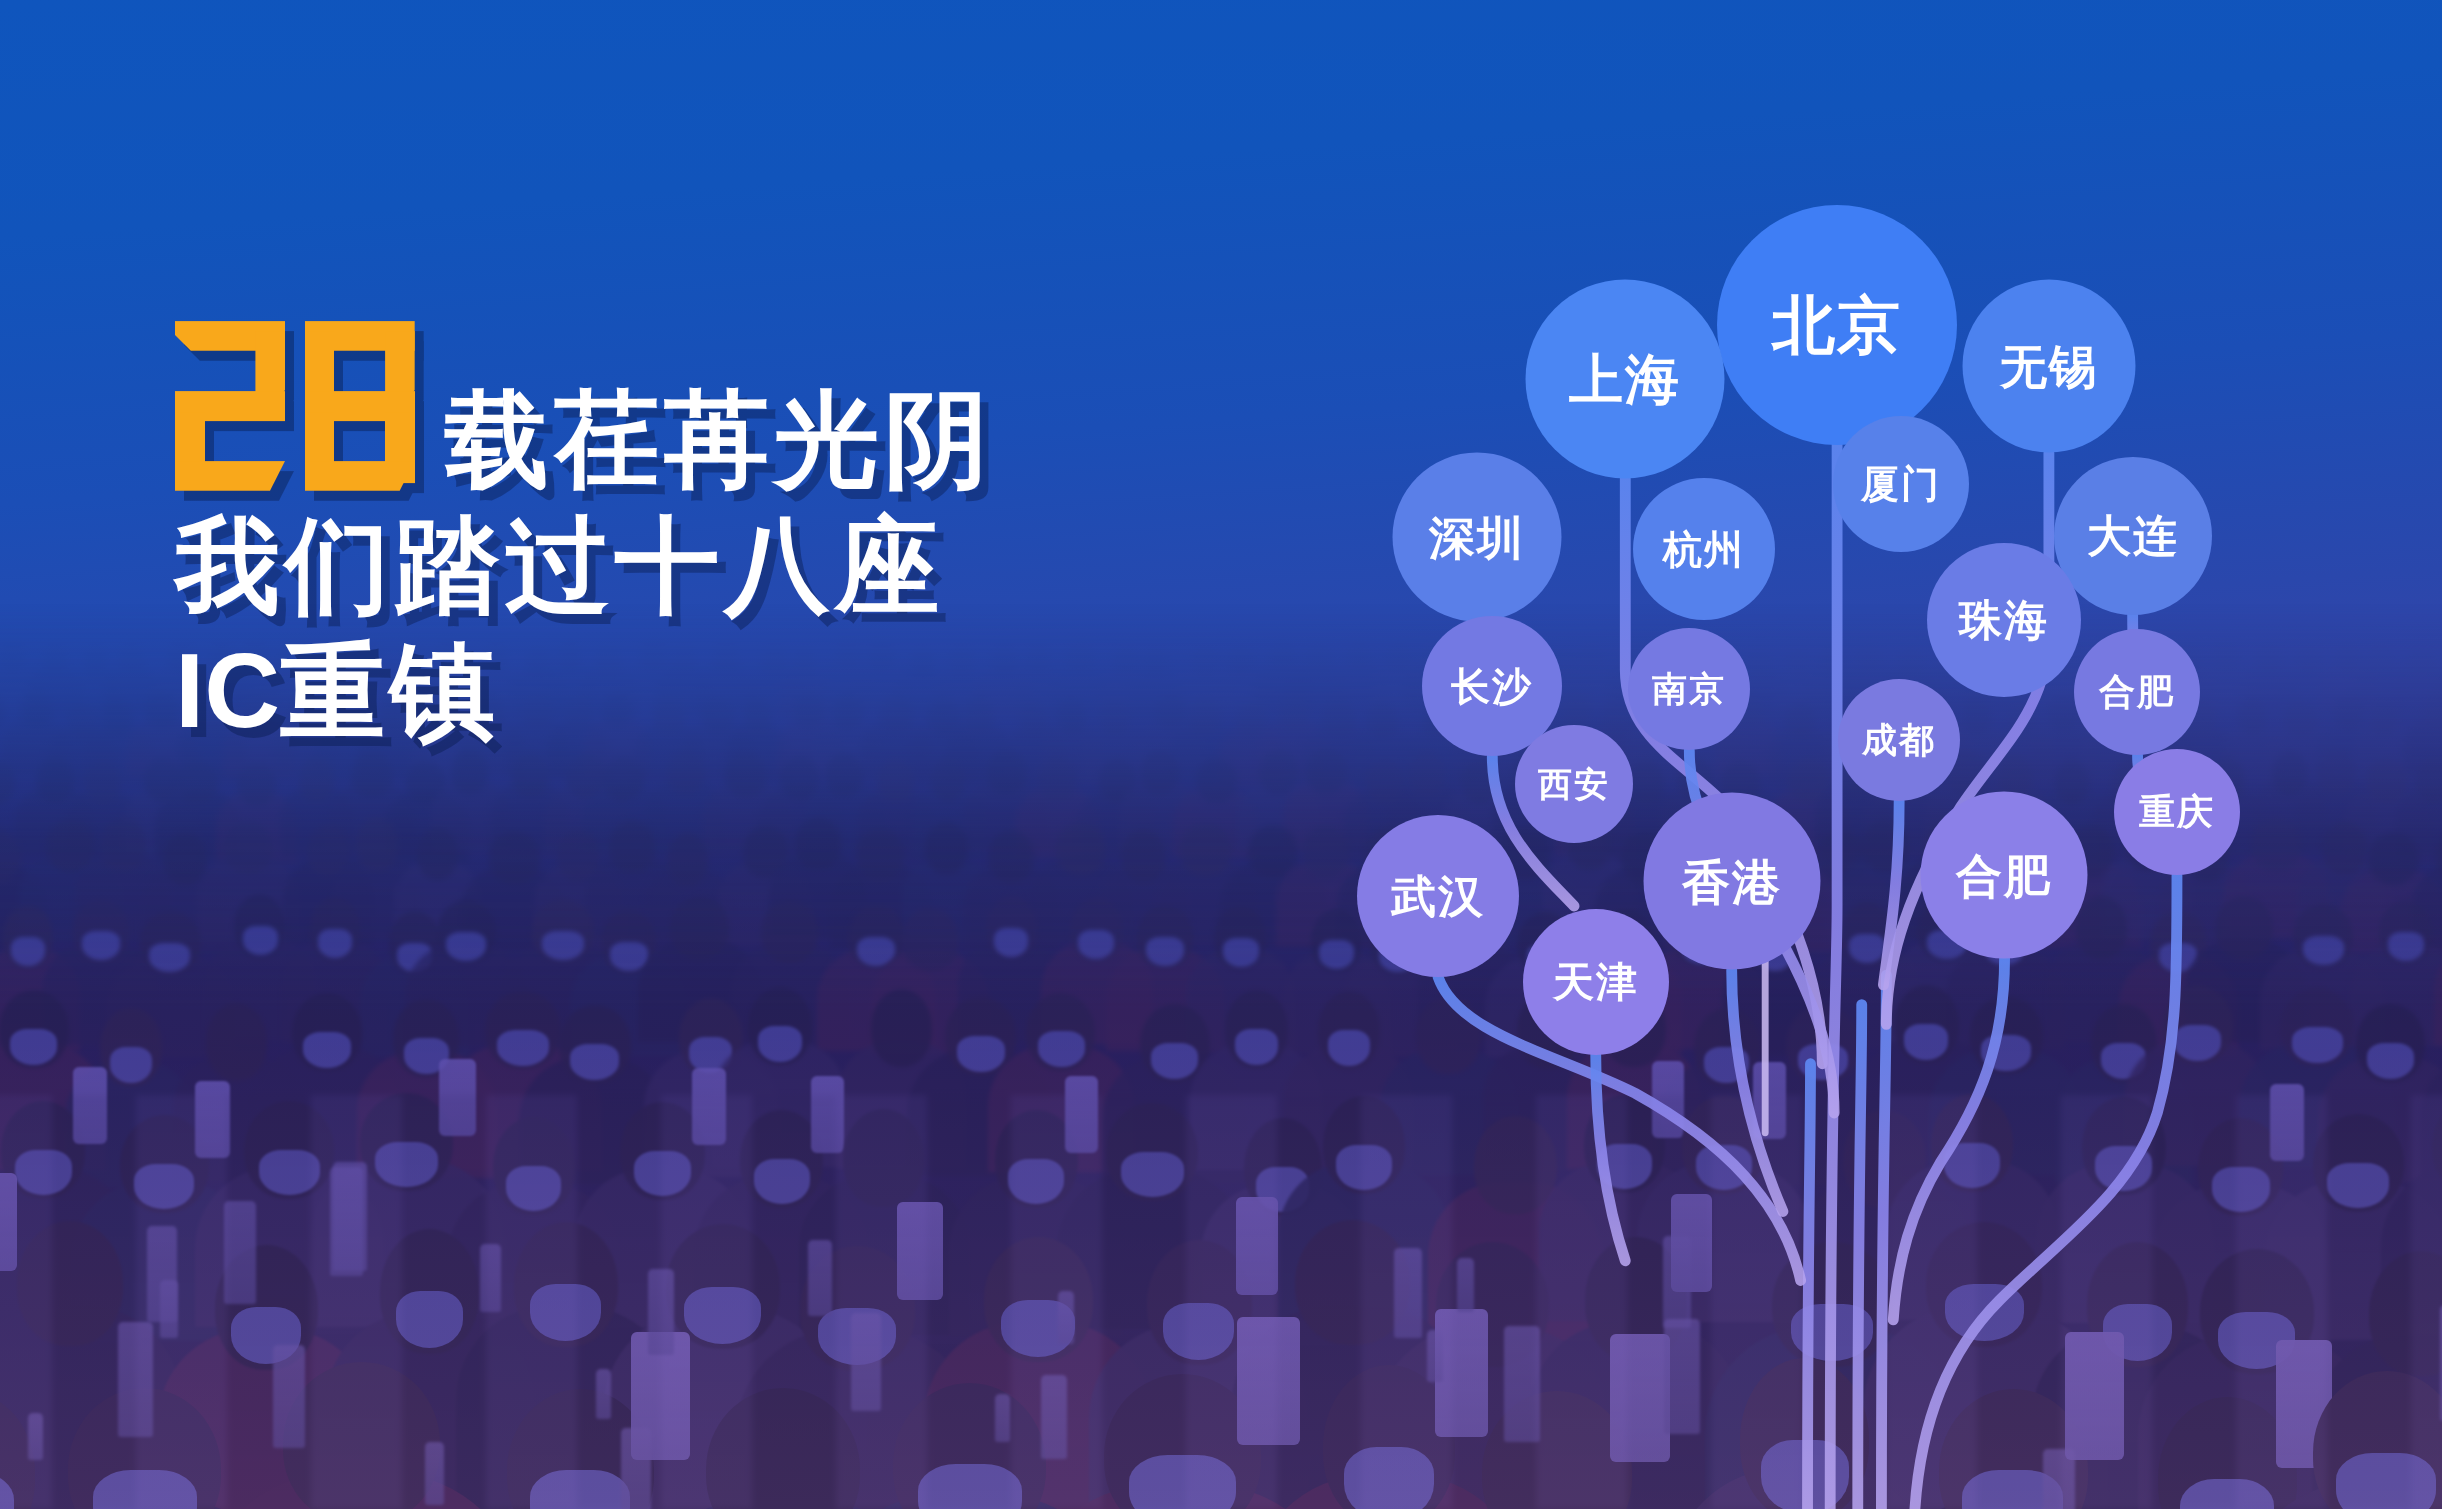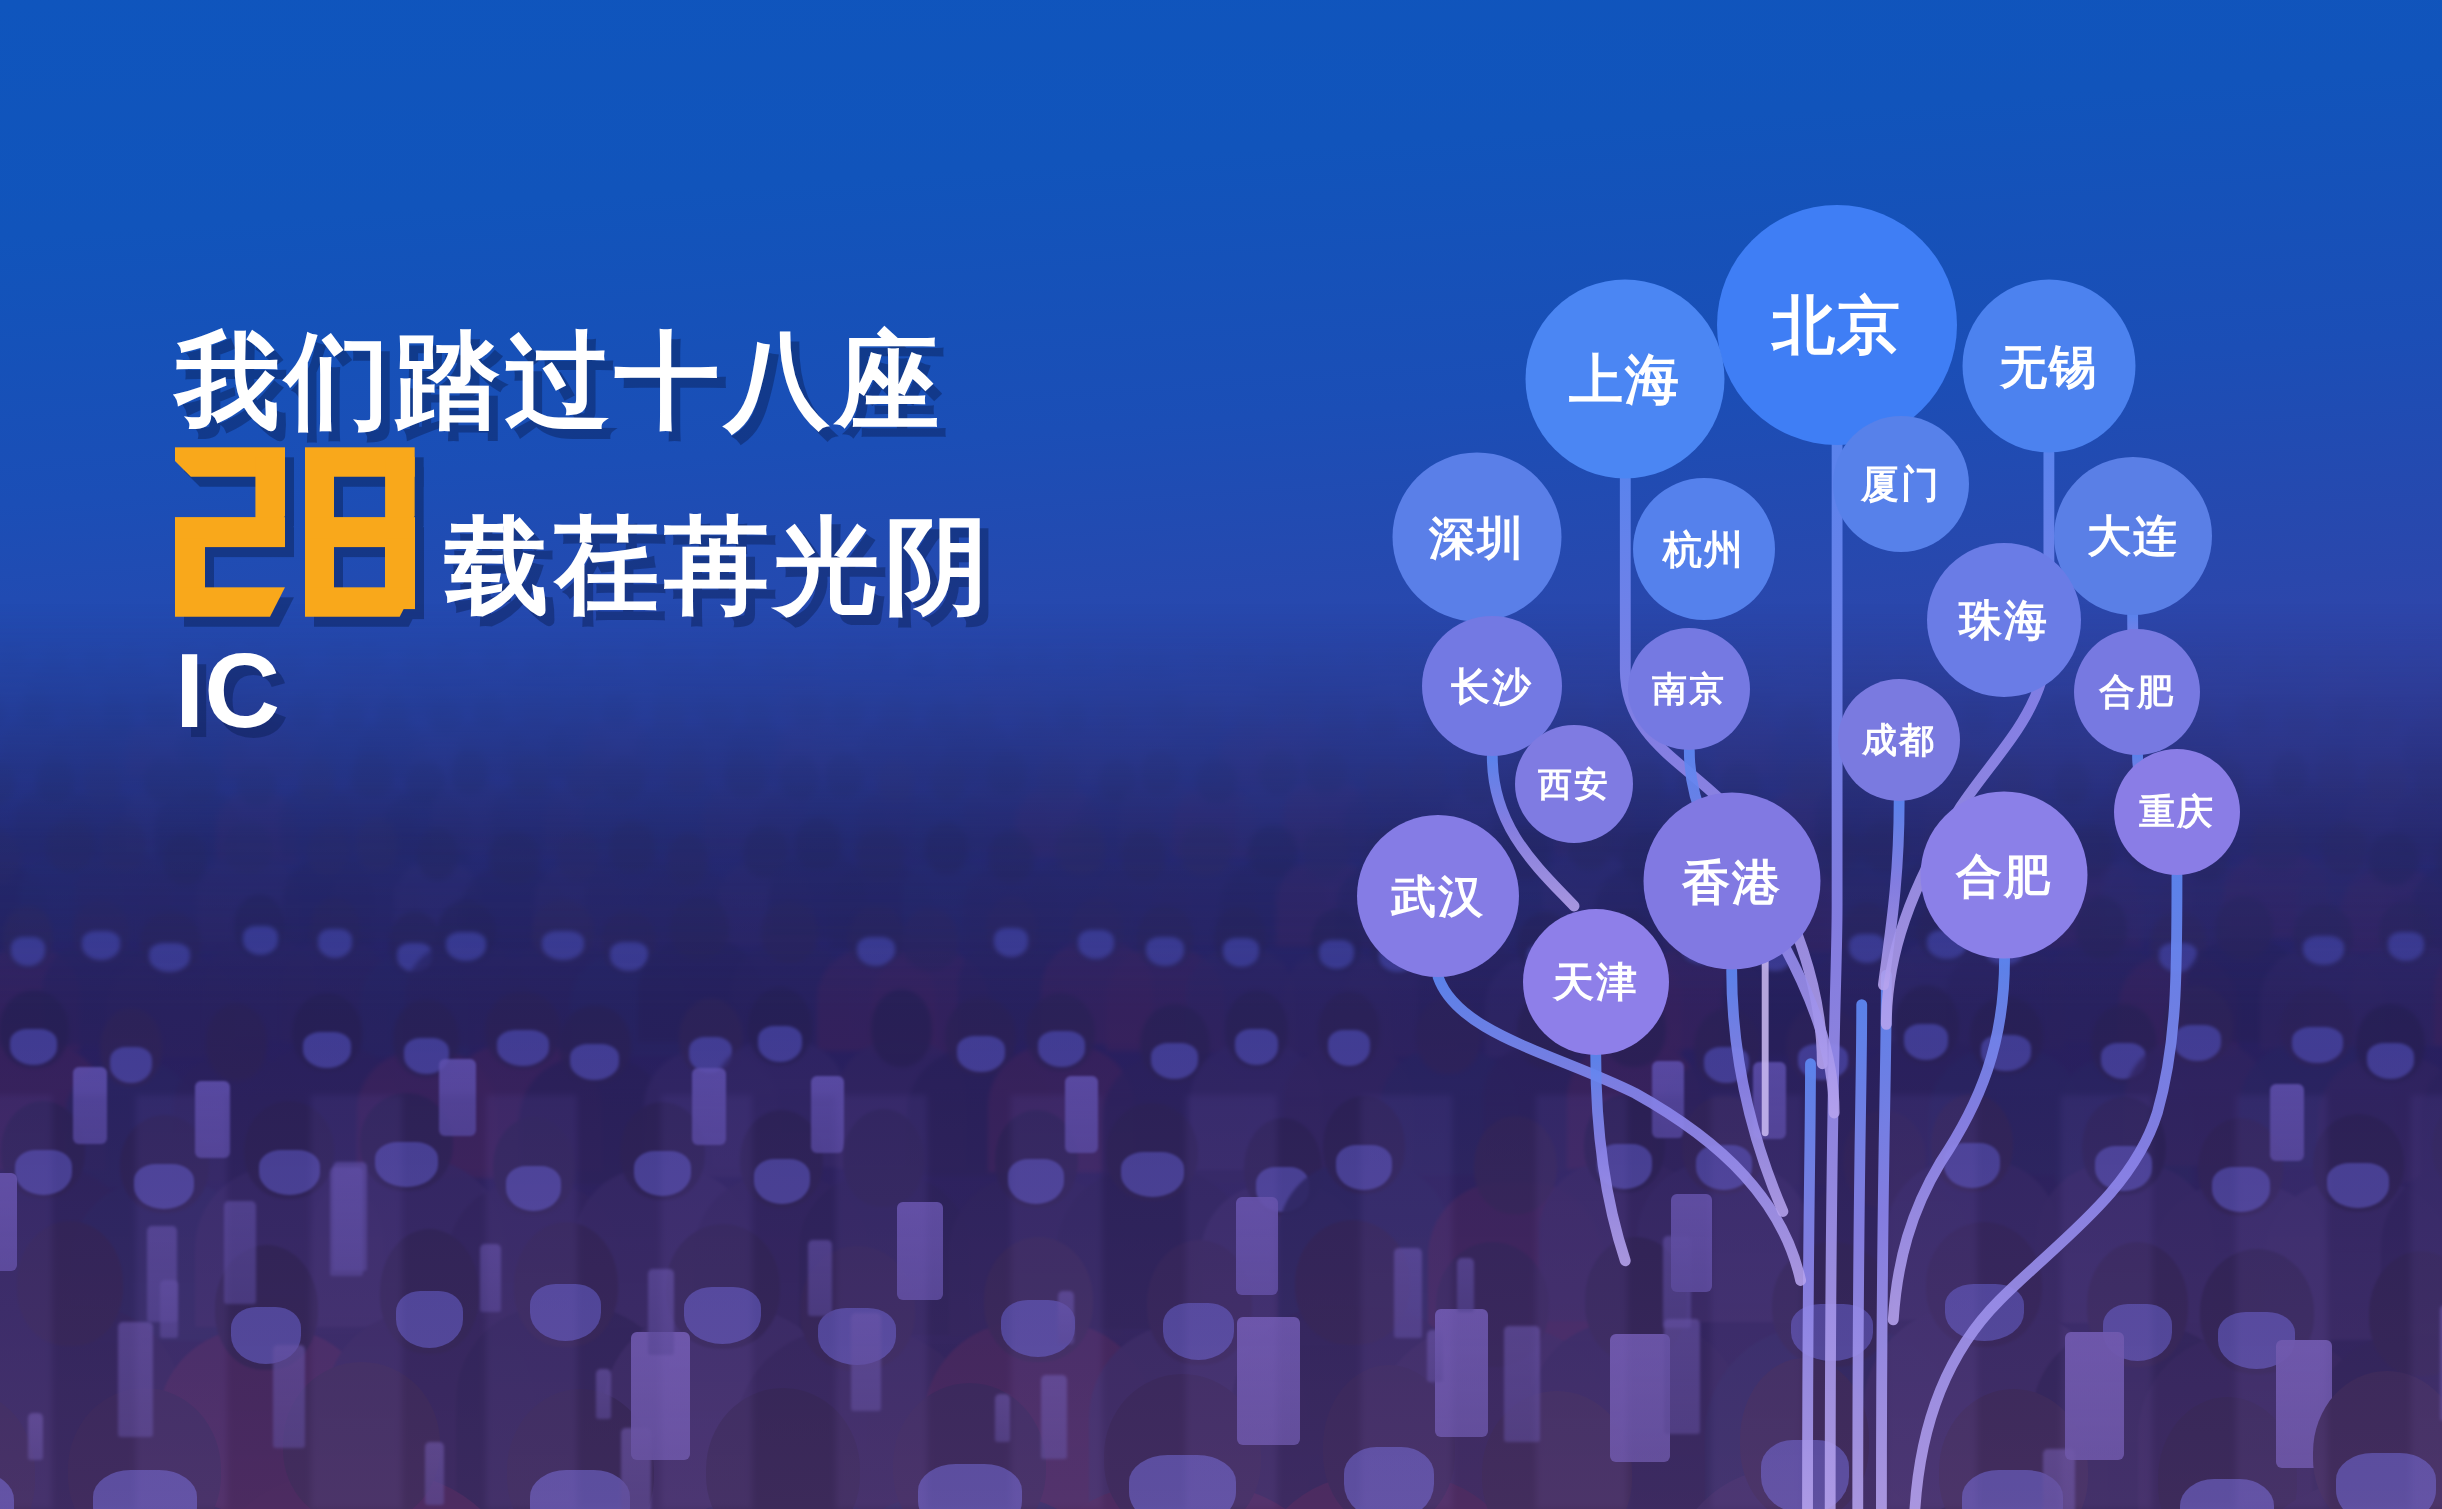--- a/index.html
+++ b/index.html
@@ -932,37 +932,38 @@
         <div class="bottle" style="left: 621px; top: 825px; width: 30px; height: 97px; filter: blur(1.6px);"></div>
       </div>
     <div class="chairs"></div>
     <div class="tint"></div>
     <div class="tint2"></div>
   </div>
 
   <div class="headline">
 
     <div class="hl-line">
-      <span class="hl-cn l2">我们踏过十八座</span>
-    </div>
-
-    <div class="hl-line">
       <span class="num28">
         <span class="seg">
           <i class="sg-a"></i><i class="sg-ur"></i><i class="sg-d2"></i><i class="sg-ll"></i><i class="sg-g"></i>
         </span>
         <span class="seg">
           <i class="sg-a"></i><i class="sg-ul"></i><i class="sg-ur"></i><i class="sg-d2"></i><i class="sg-ll"></i><i class="sg-lr"></i><i class="sg-g"></i>
         </span>
       </span>
       <span class="hl-cn l1">载荏苒光阴</span>
     </div>
 
     <div class="hl-line">
+      <span class="hl-cn l2">我们踏过十八座</span>
+    </div>
+
+    <div class="hl-line">
       <span class="hl-cn l3 ic">IC</span>
+      <span class="hl-cn l3">重镇</span>
     </div>
 
   </div>
 
   <div class="tree">
     <svg width="1133" height="1391" viewBox="0 0 1150 1412" aria-hidden="true">
       <defs>
         <linearGradient id="bg1" x1="0" y1="0" x2="0" y2="1">
           <stop offset="0%" stop-color="#5d86f0" stop-opacity=".95"></stop>
           <stop offset="45%" stop-color="#8b84ea" stop-opacity=".92"></stop>

